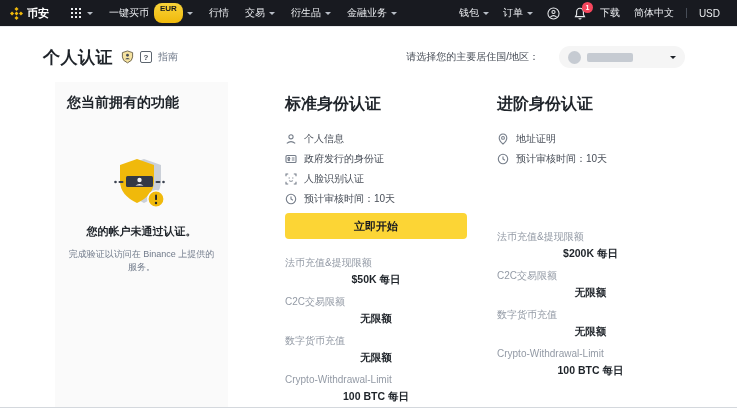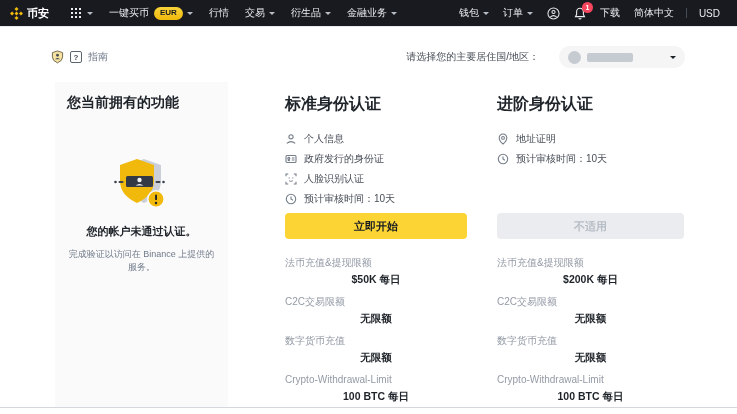--- a/index.html
+++ b/index.html
@@ -11,21 +11,21 @@
     padding:0 10px; font-size:10px; color:#EAECEF; box-shadow:0 1px 0 #e8eaed; }
   .nav-left, .nav-right { display:flex; align-items:center; }
   .nav-right { margin-left:auto; }
   .brand { display:flex; align-items:center; margin-right:14px; cursor:pointer; }
   .brand-name { font-weight:bold; font-size:11px; color:#fff; margin-left:4px; }
   .nav-item { display:flex; align-items:center; margin:0 8px; white-space:nowrap; cursor:pointer; }
   .nav-right .nav-item { margin:0 7px; }
   .caret { width:0; height:0; border-left:3px solid transparent; border-right:3px solid transparent;
     border-top:3px solid #b7bdc6; display:inline-block; margin-left:4px; }
   .eur-badge { background:linear-gradient(#F8D33A,#F0B90B); color:#181A20; font-weight:bold;
-    font-size:8px; padding:1px 6px 3px; border-radius:8px; margin-left:5px; }
+    font-size:8px; padding:1px 6px 10px; border-radius:8px; margin-left:5px; }
   .grid-icon { margin-right:2px; display:flex; }
   .icon-btn { display:flex; align-items:center; margin:0 7px; position:relative; cursor:pointer; }
   .noti-badge { position:absolute; top:-5px; right:-7px; min-width:11px; height:11px; border-radius:6px;
     background:#F6465D; color:#fff; font-size:7px; font-weight:bold; display:flex;
     align-items:center; justify-content:center; padding:0 2px; }
   .nav-sep { width:1px; height:10px; background:#474D57; margin:0 5px; }
 
   
   .page-header { height:56px; display:flex; align-items:center; justify-content:space-between;
     padding:6px 52px 0 43px; }
@@ -160,20 +160,21 @@
       </div>
       <div class="nav-sep"></div>
       <div class="nav-item">
         <span>USD</span>
       </div>
     </div>
   </div>
 
   <div class="page-header">
     <div class="title-group">
+      <span class="page-title">个人认证</span>
       <span class="badge-shield">
         <svg width="13" height="14" viewBox="0 0 14 15">
           <path d="M7 1 L12.5 2.8 V7.4 Q12.5 11.6 7 13.8 Q1.5 11.6 1.5 7.4 V2.8 Z" fill="#F6E3A1" stroke="#6b6148" stroke-width="1"></path>
           <circle cx="7" cy="5.6" r="1.5" fill="#474D57"></circle>
           <path d="M4.4 9.8 Q7 7.4 9.6 9.8 Z" fill="#474D57"></path>
         </svg>
       </span>
       <span class="q-box">?</span>
       <span class="guide-link">指南</span>
     </div>
@@ -277,21 +278,20 @@
           <span>地址证明</span>
         </div>
         <div class="feature">
           <svg width="12" height="12" viewBox="0 0 12 12" fill="none" stroke="#767E8A" stroke-width="1.1">
             <circle cx="6" cy="6" r="4.7"></circle>
               <path d="M6 3.4 V6 L7.9 7.2"></path>
           </svg>
           <span>预计审核时间：10天</span>
         </div>
       </div>
-      <button class="cta-btn cta-disabled">不适用</button>
       <div class="stats">
         <div class="stat">
           <div class="stat-label">法币充值&amp;提现限额</div>
           <div class="stat-value">$200K 每日</div>
         </div>
         <div class="stat">
           <div class="stat-label">C2C交易限额</div>
           <div class="stat-value">无限额</div>
         </div>
         <div class="stat">

